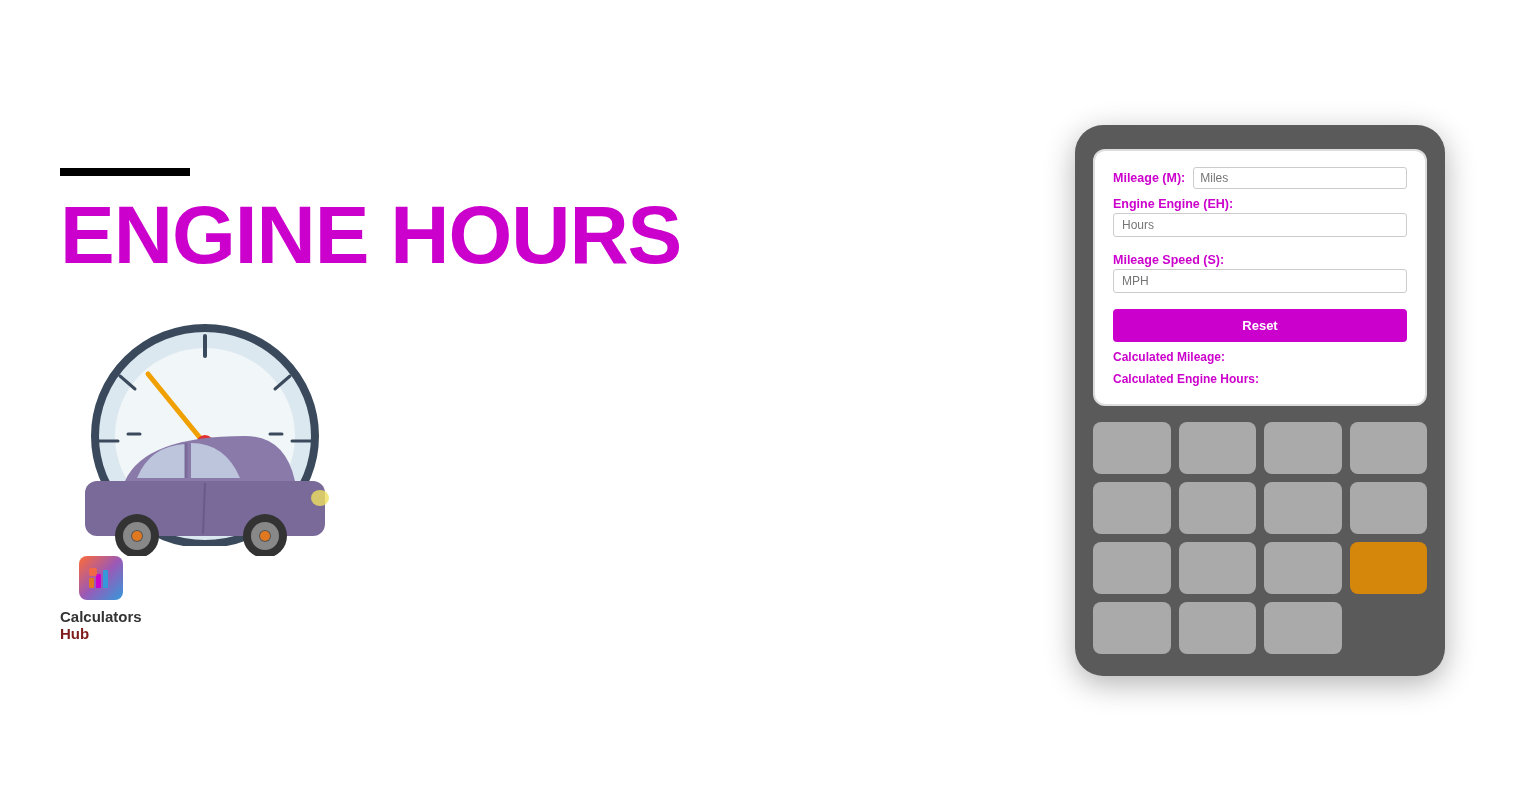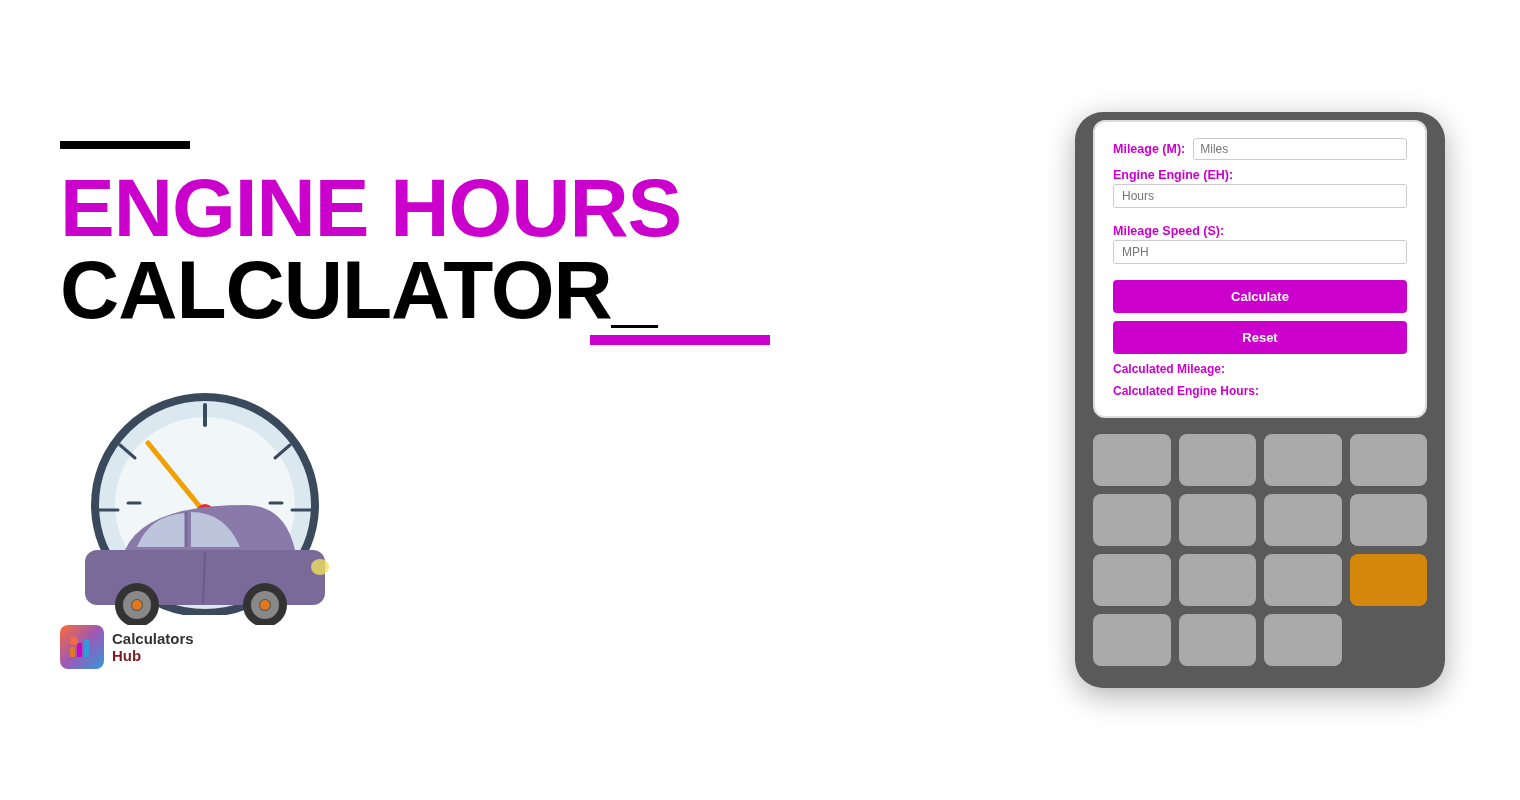--- a/index.html
+++ b/index.html
@@ -117,21 +117,21 @@
       width: 400px;
       display: flex;
       align-items: center;
       justify-content: center;
     }
 
     .calculator {
       width: 370px;
       background: #5a5a5a;
       border-radius: 28px;
-      padding: 8px 18px 22px 18px;
+      padding: 24px 18px 22px 18px;
       box-shadow: 0 8px 30px rgba(0,0,0,0.3);
     }
 
     .calc-screen {
       background: white;
       border-radius: 12px;
       padding: 16px 18px 18px 18px;
       margin-bottom: 16px;
       border: 2px solid #ddd;
     }
@@ -219,21 +219,20 @@
       grid-row: span 2;
     }
   </style>
 </head>
 <body>
 
 <div class="left-section">
   <div class="top-bar"></div>
 
   <div class="title-line1">ENGINE HOURS</div>
-  <div class="title-line3">CALCULATOR_</div>
 
   <div class="illustration">
     <svg width="290" height="240" viewBox="0 0 290 240">
 
       <ellipse cx="145" cy="130" rx="110" ry="108" fill="#dce8f0" stroke="#3a4a5c" stroke-width="8"></ellipse>
 
       <ellipse cx="145" cy="130" rx="90" ry="88" fill="white" opacity="0.6"></ellipse>
 
       <line x1="145" y1="30" x2="145" y2="50" stroke="#3a4a5c" stroke-width="4" stroke-linecap="round"></line>
       <line x1="60" y1="70" x2="75" y2="83" stroke="#3a4a5c" stroke-width="3" stroke-linecap="round"></line>
@@ -273,21 +272,21 @@
 
       <circle cx="72" cy="120" r="5" fill="#e07820"></circle>
       <circle cx="200" cy="120" r="5" fill="#e07820"></circle>
 
       <ellipse cx="255" cy="82" rx="9" ry="8" fill="#f0e060" opacity="0.8"></ellipse>
 
       <line x1="140" y1="67" x2="138" y2="118" stroke="#6a5a8a" stroke-width="2"></line>
     </svg>
   </div>
 
-  <div class="logo-area" style="position:relative; margin-top:20px; display:flex; align-items:center; gap:8px;">
+  <div class="logo-area" style="position:relative; margin-top:20px; display:flex; align-items:center; gap:8px;flex-direction:column;">
     <div class="logo-icon">
       <svg width="28" height="28" viewBox="0 0 28 28">
         <rect x="2" y="14" width="5" height="10" fill="#e07820" rx="1"></rect>
         <rect x="9" y="10" width="5" height="14" fill="#cc00cc" rx="1"></rect>
         <rect x="16" y="6" width="5" height="18" fill="#3498db" rx="1"></rect>
         <rect x="2" y="4" width="8" height="8" fill="#ff6b35" rx="2" opacity="0.8"></rect>
       </svg>
     </div>
     <div class="logo-text">
       <span>Calculators</span>
@@ -315,21 +314,20 @@
       <input class="field-input-full" type="text" placeholder="Hours" style="">
 
       
       <div class="field-row" style="margin-bottom:2px;">
         <label class="field-label">Mileage Speed (S):</label>
       </div>
       
       <input class="field-input-full" type="text" placeholder="MPH" style="">
 
       
-      <button class="calc-btn">Calculate</button>
       
       <button class="calc-btn">Reset</button>
 
       
       <span class="result-label">Calculated Mileage:</span>
       <span class="result-label">Calculated Engine Hours:</span>
     </div>
 
     <div class="keypad">
 

